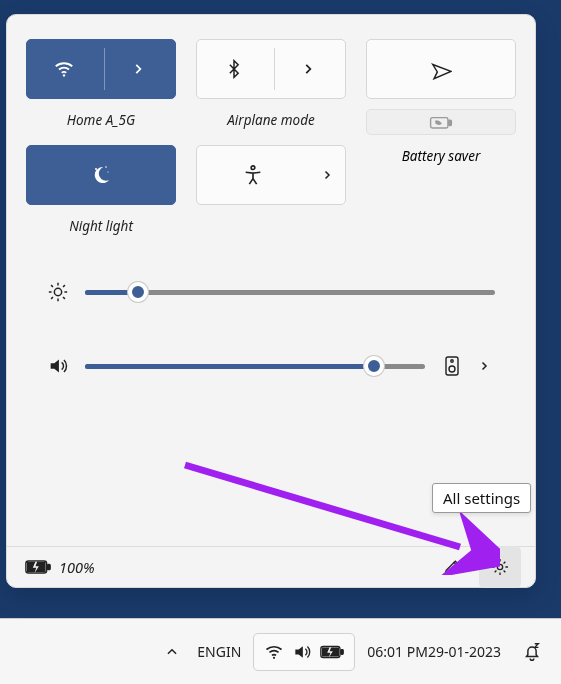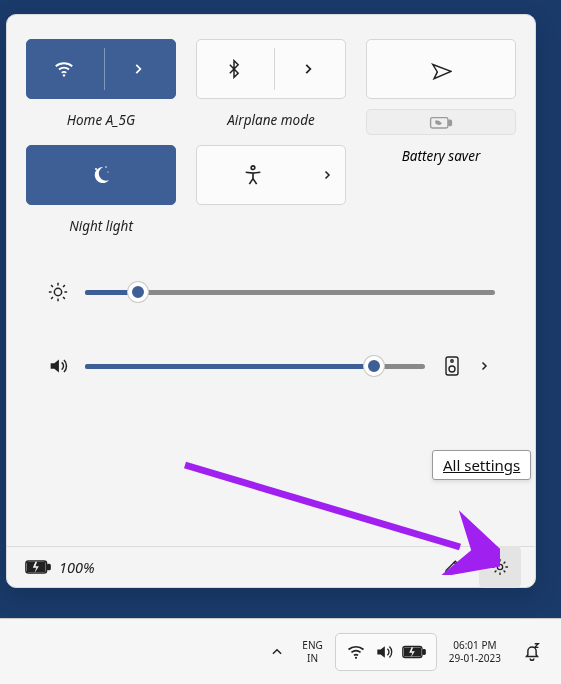--- a/index.html
+++ b/index.html
@@ -179,26 +179,26 @@
     background:#f6f6f6;
     border-top:1px solid #c9c9c9;
     display:flex;
     align-items:center;
     justify-content:flex-end;
     padding-right:10px;
     gap:4px;
   }
   .tray-item {
     display:flex;
-    flex-direction:column;
+    flex-direction:row;
     align-items:center;
     justify-content:center;
     padding:4px 8px;
     border-radius:4px;
-    font-size:10px;
+    font-size:14px;
     color:#222;
     line-height:1.25;
     cursor:pointer;
   }
   .tray-icons {
     display:flex;
     align-items:center;
     gap:8px;
     padding:8px 10px;
     border:1px solid #d0d0d0;
@@ -350,21 +350,21 @@
       <div class="icon-btn hover">
         <svg width="20" height="20" viewBox="0 0 24 24" fill="none" stroke="#222" stroke-width="1.6">
             <circle cx="12" cy="12" r="3.2"></circle>
             <path d="M12 2.5v3M12 18.5v3M21.5 12h-3M5.5 12h-3M18.4 5.6l-2.1 2.1M7.7 16.3l-2.1 2.1M18.4 18.4l-2.1-2.1M7.7 7.7L5.6 5.6"></path>
           </svg>
       </div>
     </div>
   </div>
 </div>
 
-<div class="tooltip" style="left:432px; top:450px;text-decoration:underline;">
+<div class="tooltip" style="left:432px; top:483px;">
   <span>All settings</span>
 </div>
 
 <svg class="arrow-annot" viewBox="0 0 330 120">
   <defs>
     <marker id="ah" viewBox="0 0 12 12" refX="2" refY="6" markerWidth="10" markerHeight="10" orient="auto">
       <path d="M0 0L12 6L0 12L4 6Z" fill="#a020f0"></path>
     </marker>
   </defs>
   <path d="M15 10 L290 92" stroke="#a020f0" stroke-width="7" marker-end="url(#ah)"></path>

